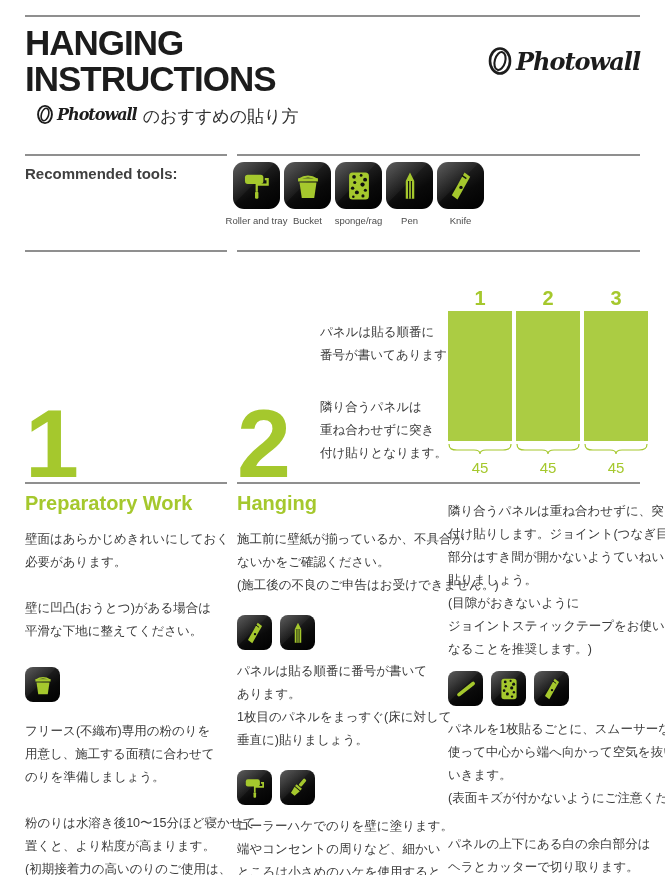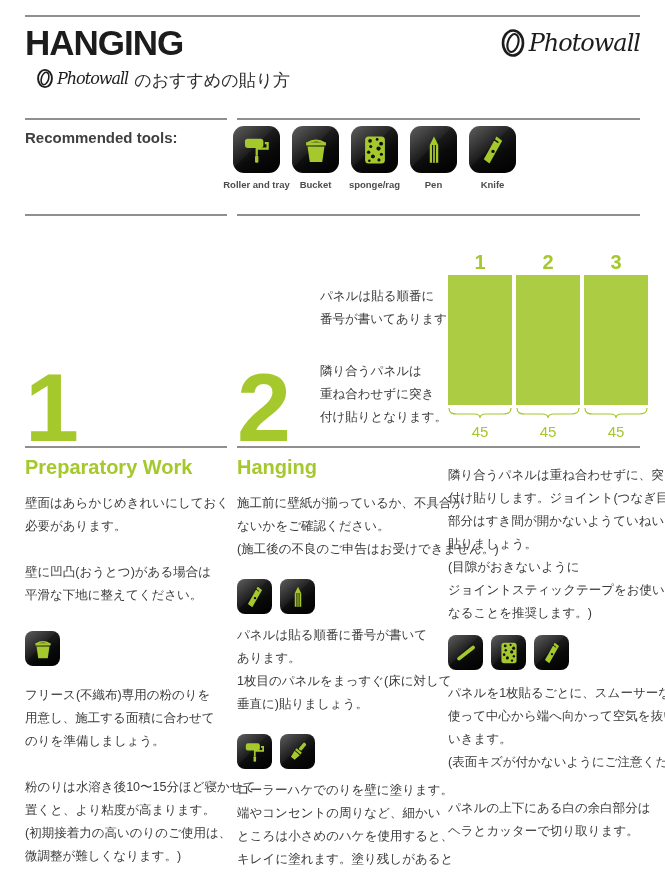--- a/index.html
+++ b/index.html
@@ -13,30 +13,30 @@
   .rule.top { margin-top:15px; }
   .split-rule { display:flex; gap:10px; margin:0 25px; }
   .split-rule .seg { height:2px; background:#8f8f8f; }
   .split-rule .seg.l { width:202px; }
   .split-rule .seg.r { flex:1; }
 
   
   .header { display:flex; justify-content:space-between; padding:8px 25px 0 25px; }
   .big-title { font-size:35px; line-height:36px; font-weight:bold; color:#1c1c1c; letter-spacing:-1px; }
   .pw-logo { display:inline-flex; align-items:center; gap:3px; color:#1c1c1c; }
-  .pw-word { font-family:"DejaVu Serif", serif; font-style:italic; font-weight:normal; letter-spacing:-1px; }
+  .pw-word { font-family:"DejaVu Serif", serif; font-style:italic; font-weight:bold; letter-spacing:-1px; }
   .pw-logo.lg .pw-word { font-size:24px; }
   .pw-logo.sm .pw-word { font-size:16px; }
   .sub-brand { display:flex; align-items:center; gap:6px; padding:4px 0 0 36px; }
   .sub-brand .suffix { font-size:17px; color:#2e2e2e; padding-top:4px; }
 
   
   .tools-section { display:flex; padding:6px 25px 0 25px; margin-top:27px0; }
   .tools-label { width:208px; font-size:15px; font-weight:bold; color:#404040; padding-top:3px; }
-  .tools-items { display:flex; gap:12px;font-weight:bold; }
+  .tools-items { display:flex; gap:4px; }
   .tool { width:47px; display:flex; flex-direction:column; align-items:center; }
   .tile { position:relative; overflow:hidden; background:linear-gradient(150deg,#3a3a3a 0%,#1c1c1c 38%,#0a0a0a 62%,#000 100%); display:flex; align-items:center; justify-content:center; }
   .tile::after { content:""; position:absolute; inset:0; background:linear-gradient(135deg,rgba(255,255,255,0.18),rgba(255,255,255,0.04) 45%,rgba(0,0,0,0) 46%); }
   .tile svg { position:relative; z-index:1; }
   .tile.big { width:47px; height:47px; border-radius:11px; }
   .tile.small { width:35px; height:35px; border-radius:8px; }
   .tool-label { width:72px; margin:6px -13px 0 -13px; text-align:center; font-size:9.5px; line-height:11px; color:#4c4c4c; }
 
   
   .mid { position:relative; height:203px; margin:27px 25px 0 25px; }
@@ -68,20 +68,21 @@
 </head>
 <body>
 
 <div class="page">
 
   <div class="rule top"></div>
 
   <div class="header">
     <div>
       <div class="big-title">HANGING</div>
+      <div class="big-title">INSTRUCTIONS</div>
     </div>
     <span class="pw-logo lg">
       <svg width="26" height="30" viewBox="0 0 26 30">
           <ellipse cx="13" cy="15" rx="10" ry="12.5" fill="none" stroke="#1c1c1c" stroke-width="2.6"></ellipse>
           <ellipse cx="13" cy="15" rx="5.2" ry="9.2" fill="none" stroke="#1c1c1c" stroke-width="2.1" transform="rotate(16 13 15)"></ellipse>
         </svg>
       <span class="pw-word">Photowall</span>
     </span>
   </div>
 

